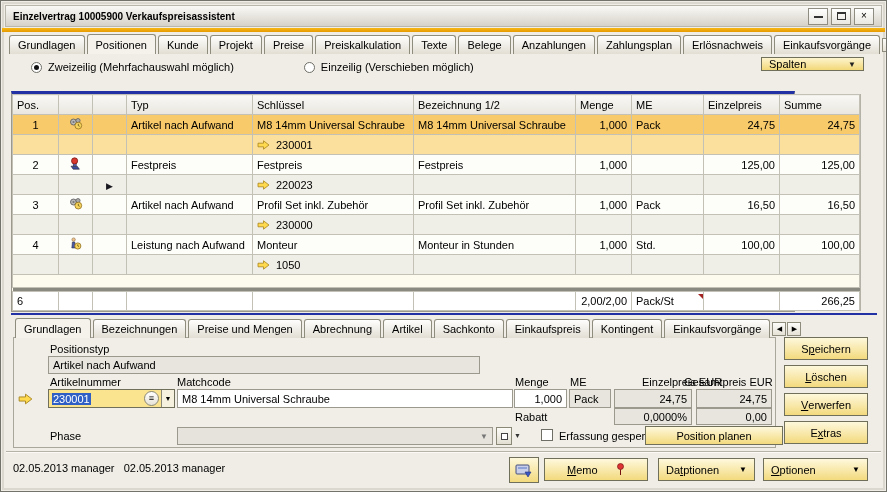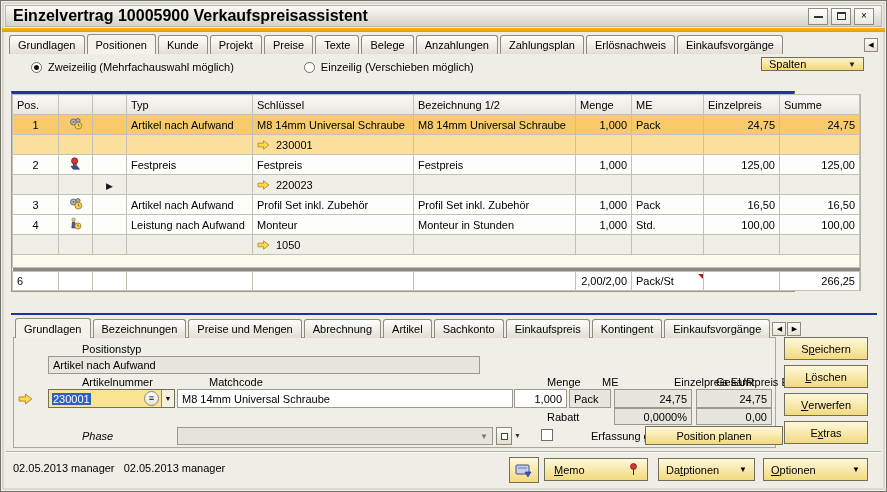--- a/index.html
+++ b/index.html
@@ -7,21 +7,21 @@
   body { font-family:"Liberation Sans", sans-serif; font-size:11px; color:#000; }
 
   .window { position:relative; width:887px; height:492px; background:#EFEDE5;
             border:1px solid #73736B; overflow:hidden; }
   .frame  { position:absolute; inset:1px; border:2px solid #DBD8CF; pointer-events:none; }
 
   
   .titlebar { position:absolute; left:4px; top:4px; right:4px; height:22px;
               background:linear-gradient(#FAF9F6,#D6D2C9); border:1px solid #B9B6AC;
               display:flex; align-items:center; padding:0 7px; }
-  .title-text { font-weight:bold; font-size:16px; }
+  .title-text { font-weight:bold; font-size:10px; }
   .win-buttons { margin-left:auto; display:flex; gap:3px; }
   .win-btn { width:20px; height:17px; background:linear-gradient(#FFFFFF,#E9E7E0);
              border:1px solid #8F8D82; display:flex; align-items:center; justify-content:center;
              font-size:10px; line-height:1; }
   .glyph-min { display:block; width:9px; height:3px; border-bottom:2px solid #333; }
   .glyph-max { display:block; width:9px; height:8px; border:1px solid #333; border-top:2px solid #333; }
   .accent { position:absolute; left:1px; right:1px; top:27px; height:4px;
             background:linear-gradient(#F8B713,#E59A03); }
 
   
@@ -71,21 +71,21 @@
                border-left:5px solid transparent; border-top:5px solid #A32222; }
   .vscroll { width:11px; background:#F1EFE7; border-left:1px solid #B5B2A8; }
 
   
   .sep-navy { position:absolute; left:10px; right:9px; top:312px; height:2px; background:#2232A5; }
   .detail-tabs { position:absolute; left:14px; top:317px; height:20px; display:flex; align-items:flex-end; z-index:2; width:762px; }
   .detail-tabs .tab { font-size:11px; }
   .detail-box { position:absolute; left:12px; top:336px; width:763px; height:111px;
                 border:1px solid #A9A79B; background:#F0EEE6; }
 
-  .lbl { position:absolute; white-space:nowrap;margin-left:32px; }
+  .lbl { position:absolute; white-space:nowrap; }
   .field { position:absolute; border:1px solid #9B998D; background:#FFFFFF; height:18px;
            display:flex; align-items:center; padding:0 4px; white-space:nowrap; overflow:hidden; }
   .field.ro { background:#E7E5DD; }
   .field.num { justify-content:flex-end; }
 
   .artnr-wrap { position:absolute; left:34px; top:51px; width:127px; height:19px;
                 border:1px solid #70705A; background:#FBE48F; display:flex; align-items:center; }
   .artnr-text { flex:1; padding-left:3px; }
   .selhl { background:#2F5FC4; color:#fff; padding:0 1px; }
   .circle-btn { width:15px; height:15px; border:1px solid #8A8876; border-radius:50%;
@@ -112,21 +112,21 @@
   .pp-btn { position:absolute; left:631px; top:88px; width:138px; height:19px; }
   .side-btn { position:absolute; left:783px; width:84px; height:23px; }
   .u { text-decoration:underline; }
 
   
   .statusline { position:absolute; left:5px; right:5px; top:450px; height:2px;
                 border-top:1px solid #B5B2A7; border-bottom:1px solid #FBFAF6; }
   .status-left { position:absolute; left:12px; top:461px; white-space:pre; }
   .icon-btn { position:absolute; left:508px; top:456px; width:30px; height:26px; }
   .memo-btn { position:absolute; left:543px; top:457px; width:104px; height:23px;
-              justify-content:flex-start; padding:0 9px; }
+              justify-content:flex-start; padding:0 22px; }
   .memo-btn svg { margin-left:auto; }
   .drop-btn { position:absolute; top:457px; height:23px; justify-content:flex-start; padding:0 7px; }
   .drop-btn .chev { margin-left:auto; font-size:8px; }
   .dat-btn { left:657px; width:97px; }
   .opt-btn { left:762px; width:105px; }
 </style>
 </head>
 <body>
 
 <div class="window">
@@ -147,20 +147,21 @@
     </span>
   </div>
   <div class="accent"></div>
 
   <div class="tabstrip">
     <span class="tab">Grundlagen</span>
     <span class="tab active">Positionen</span>
     <span class="tab">Kunde</span>
     <span class="tab">Projekt</span>
     <span class="tab">Preise</span>
+    <span class="tab">Preiskalkulation</span>
     <span class="tab">Texte</span>
     <span class="tab">Belege</span>
     <span class="tab">Anzahlungen</span>
     <span class="tab">Zahlungsplan</span>
     <span class="tab">Erlösnachweis</span>
     <span class="tab">Einkaufsvorgänge</span>
     <span class="tab-scroll">
       <span class="sbtn">
           <span>◀</span>
         </span>
@@ -302,20 +303,39 @@
         </td>
         <td></td>
         <td>Artikel nach Aufwand</td>
         <td>Profil Set inkl. Zubehör</td>
         <td>Profil Set inkl. Zubehör</td>
         <td class="num">1,000</td>
         <td>Pack</td>
         <td class="num">16,50</td>
         <td class="num">16,50</td>
       </tr>
+      <tr class="row-sub">
+        <td></td>
+            <td></td>
+            <td></td>
+            <td></td>
+        <td>
+              <span class="keycell">
+                <svg width="13" height="10" viewBox="0 0 13 10">
+                  <path d="M1 3.2 H6.5 V0.8 L12 5 L6.5 9.2 V6.8 H1 Z" fill="#FFD94E" stroke="#A8861E" stroke-width="0.8"></path>
+                </svg>
+                <span>230000</span>
+              </span>
+            </td>
+        <td></td>
+            <td></td>
+            <td></td>
+            <td></td>
+            <td></td>
+      </tr>
 
       <tr class="row-main">
         <td class="ctr">4</td>
         <td class="ctr">
           <svg width="13" height="13" viewBox="0 0 13 13">
                 <circle cx="4.6" cy="2.6" r="1.7" fill="#EFC08A" stroke="#7a5a30" stroke-width="0.5"></circle>
                 <path d="M2.8 11 L3.4 5 L5.8 5 L6.4 11 Z" fill="#4A5AA8" stroke="#23232E" stroke-width="0.5"></path>
                 <circle cx="8.8" cy="9" r="3.1" fill="#F7D55C" stroke="#8F6F1F" stroke-width="0.8"></circle>
                 <path d="M8.8 7.4 L8.8 9 L9.9 9.6" stroke="#5a4a10" stroke-width="0.8" fill="none"></path>
               </svg>
@@ -425,21 +445,21 @@
 
     <span class="field num" style="left:500px;top:51px;width:53px;height:19px;">1,000</span>
     <span class="field ro" style="left:555px;top:51px;width:42px;height:19px;">Pack</span>
     <span class="field ro num" style="left:600px;top:51px;width:78px;height:19px;">24,75</span>
     <span class="field ro num" style="left:682px;top:51px;width:76px;height:19px;">24,75</span>
 
     <span class="lbl" style="left:501px;top:73px;">Rabatt</span>
     <span class="field ro num" style="left:600px;top:70px;width:78px;height:17px;">0,0000%</span>
     <span class="field ro num" style="left:682px;top:70px;width:76px;height:17px;">0,00</span>
 
-    <span class="lbl" style="left:36px;top:92px;font-style:italic;">Phase</span>
+    <span class="lbl" style="left:36px;top:92px;">Phase</span>
     <span class="combo">
         <span class="chev">▼</span>
       </span>
     <span class="sq-btn">
         <span class="sq-ico"></span>
       </span>
     <span class="sq-chev">▼</span>
 
     <span class="checkbox"></span>
     <span class="lbl" style="left:545px;top:92px;">Erfassung gesperrt</span>

